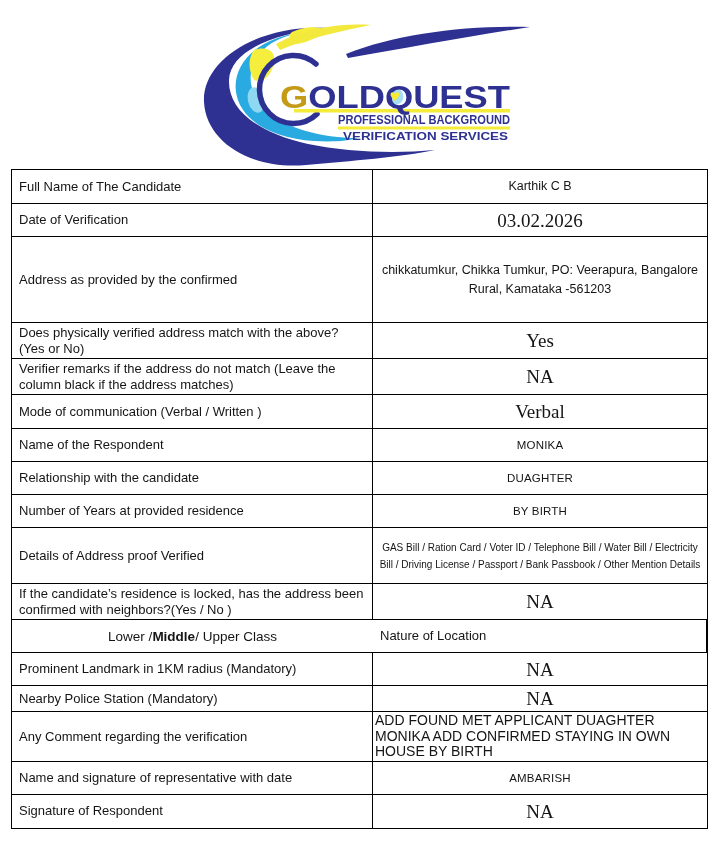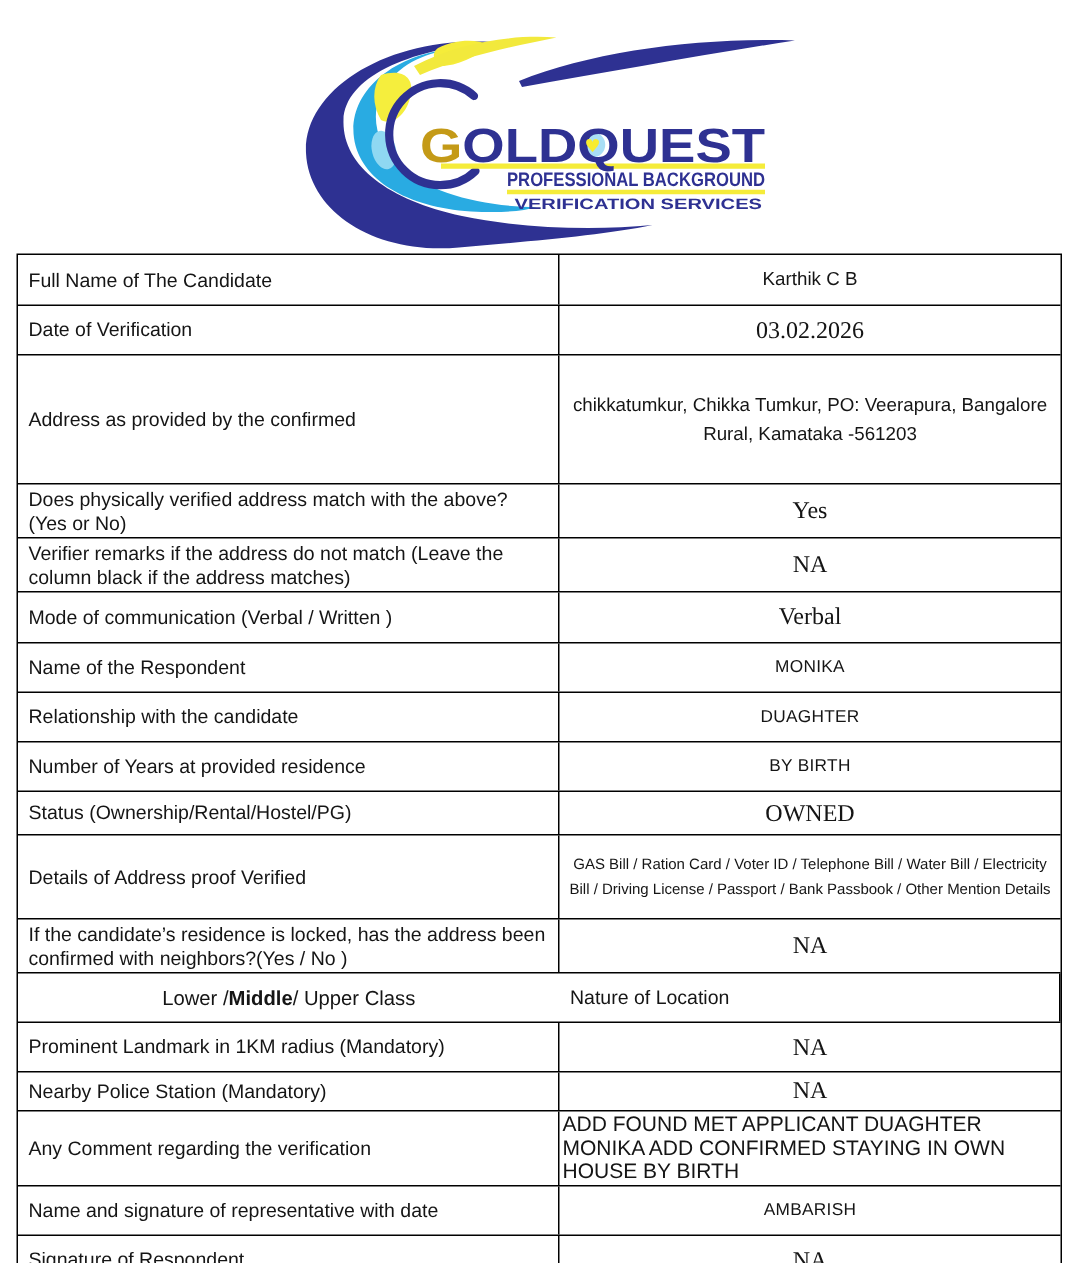--- a/index.html
+++ b/index.html
@@ -27,21 +27,21 @@
   .label{
     border-right:1.4px solid #000;
     display:flex;align-items:center;
     padding:2px 6px 2px 7px;
     font-size:13px;line-height:15.5px;color:#151515;
   }
   .value{
     display:flex;align-items:center;justify-content:center;
     text-align:center;padding:1px 3px;color:#151515;
   }
-  .v-serif{font-family:"Liberation Serif", serif;font-size:16px;line-height:17px;}
+  .v-serif{font-family:"Liberation Serif", serif;font-size:19px;line-height:17px;}
   .v-sans{font-size:12.5px;line-height:19px;}
   .v-sans13{font-size:10px;line-height:17px;}
   .v-caps{font-size:11.5px;line-height:14px;letter-spacing:.2px;}
   .v-nature{font-size:13.5px;}
   .v-comment{
     justify-content:flex-start;text-align:left;
     font-size:14px;line-height:15.5px;padding:1px 2px;
   }
 </style>
 </head>
@@ -123,24 +123,20 @@
     <div class="row" style="min-height:33px">
       <div class="cell label">Relationship with the candidate</div>
       <div class="cell value v-caps">DUAGHTER</div>
     </div>
 
     <div class="row" style="min-height:33px">
       <div class="cell label">Number of Years at provided residence</div>
       <div class="cell value v-caps">BY BIRTH</div>
     </div>
 
-    <div class="row" style="min-height:29px">
-      <div class="cell label">Status (Ownership/Rental/Hostel/PG)</div>
-      <div class="cell value v-serif">OWNED</div>
-    </div>
 
     <div class="row" style="min-height:56px">
       <div class="cell label">Details of Address proof Verified</div>
       <div class="cell value v-sans13">GAS Bill / Ration Card / Voter ID / Telephone Bill / Water Bill / Electricity Bill / Driving License / Passport / Bank Passbook / Other Mention Details</div>
     </div>
 
     <div class="row" style="min-height:33px">
       <div class="cell label">If the candidate’s residence is locked, has the address been confirmed with neighbors?(Yes / No )</div>
       <div class="cell value v-serif">NA</div>
     </div>

